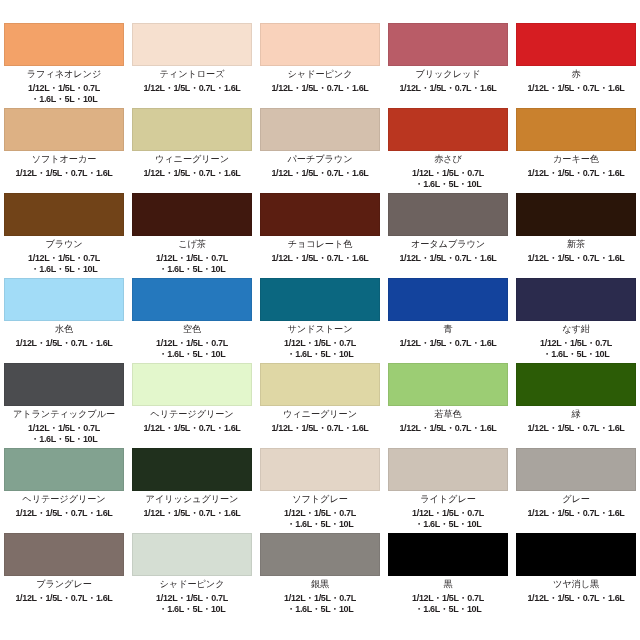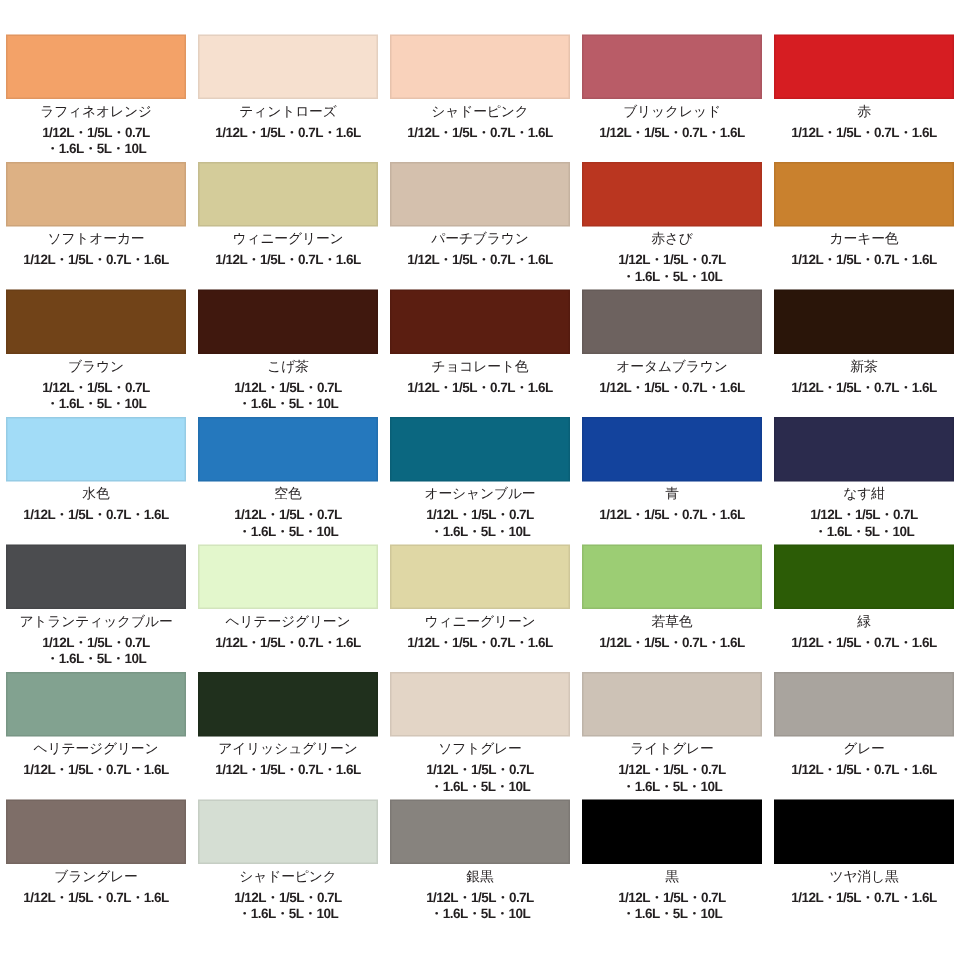--- a/index.html
+++ b/index.html
@@ -150,21 +150,21 @@
         <div class="swatch-sizes">1/12L・1/5L・0.7L・1.6L</div>
       </div>
       <div class="swatch-cell">
         <div class="swatch-chip" style="background: rgb(37, 120, 189);"></div>
         <div class="swatch-name">空色</div>
         <div class="swatch-sizes">1/12L・1/5L・0.7L
 ・1.6L・5L・10L</div>
       </div>
       <div class="swatch-cell">
         <div class="swatch-chip" style="background: rgb(11, 103, 128);"></div>
-        <div class="swatch-name">オーシャンブルー</div>
+        <div class="swatch-name">サンドストーン</div>
         <div class="swatch-sizes">1/12L・1/5L・0.7L
 ・1.6L・5L・10L</div>
       </div>
       <div class="swatch-cell">
         <div class="swatch-chip" style="background: rgb(19, 67, 157);"></div>
         <div class="swatch-name">青</div>
         <div class="swatch-sizes">1/12L・1/5L・0.7L・1.6L</div>
       </div>
       <div class="swatch-cell">
         <div class="swatch-chip" style="background: rgb(43, 43, 77);"></div>

